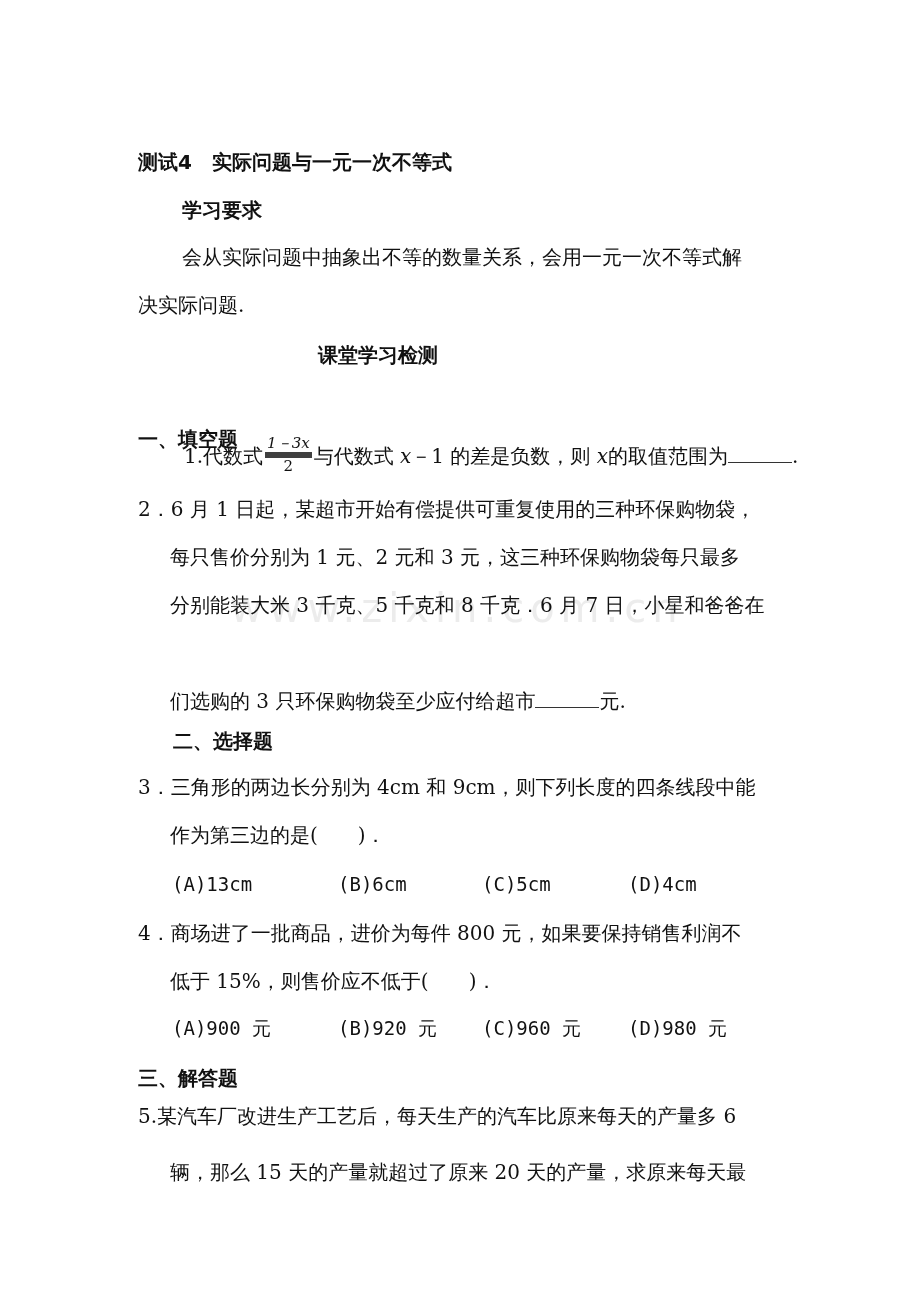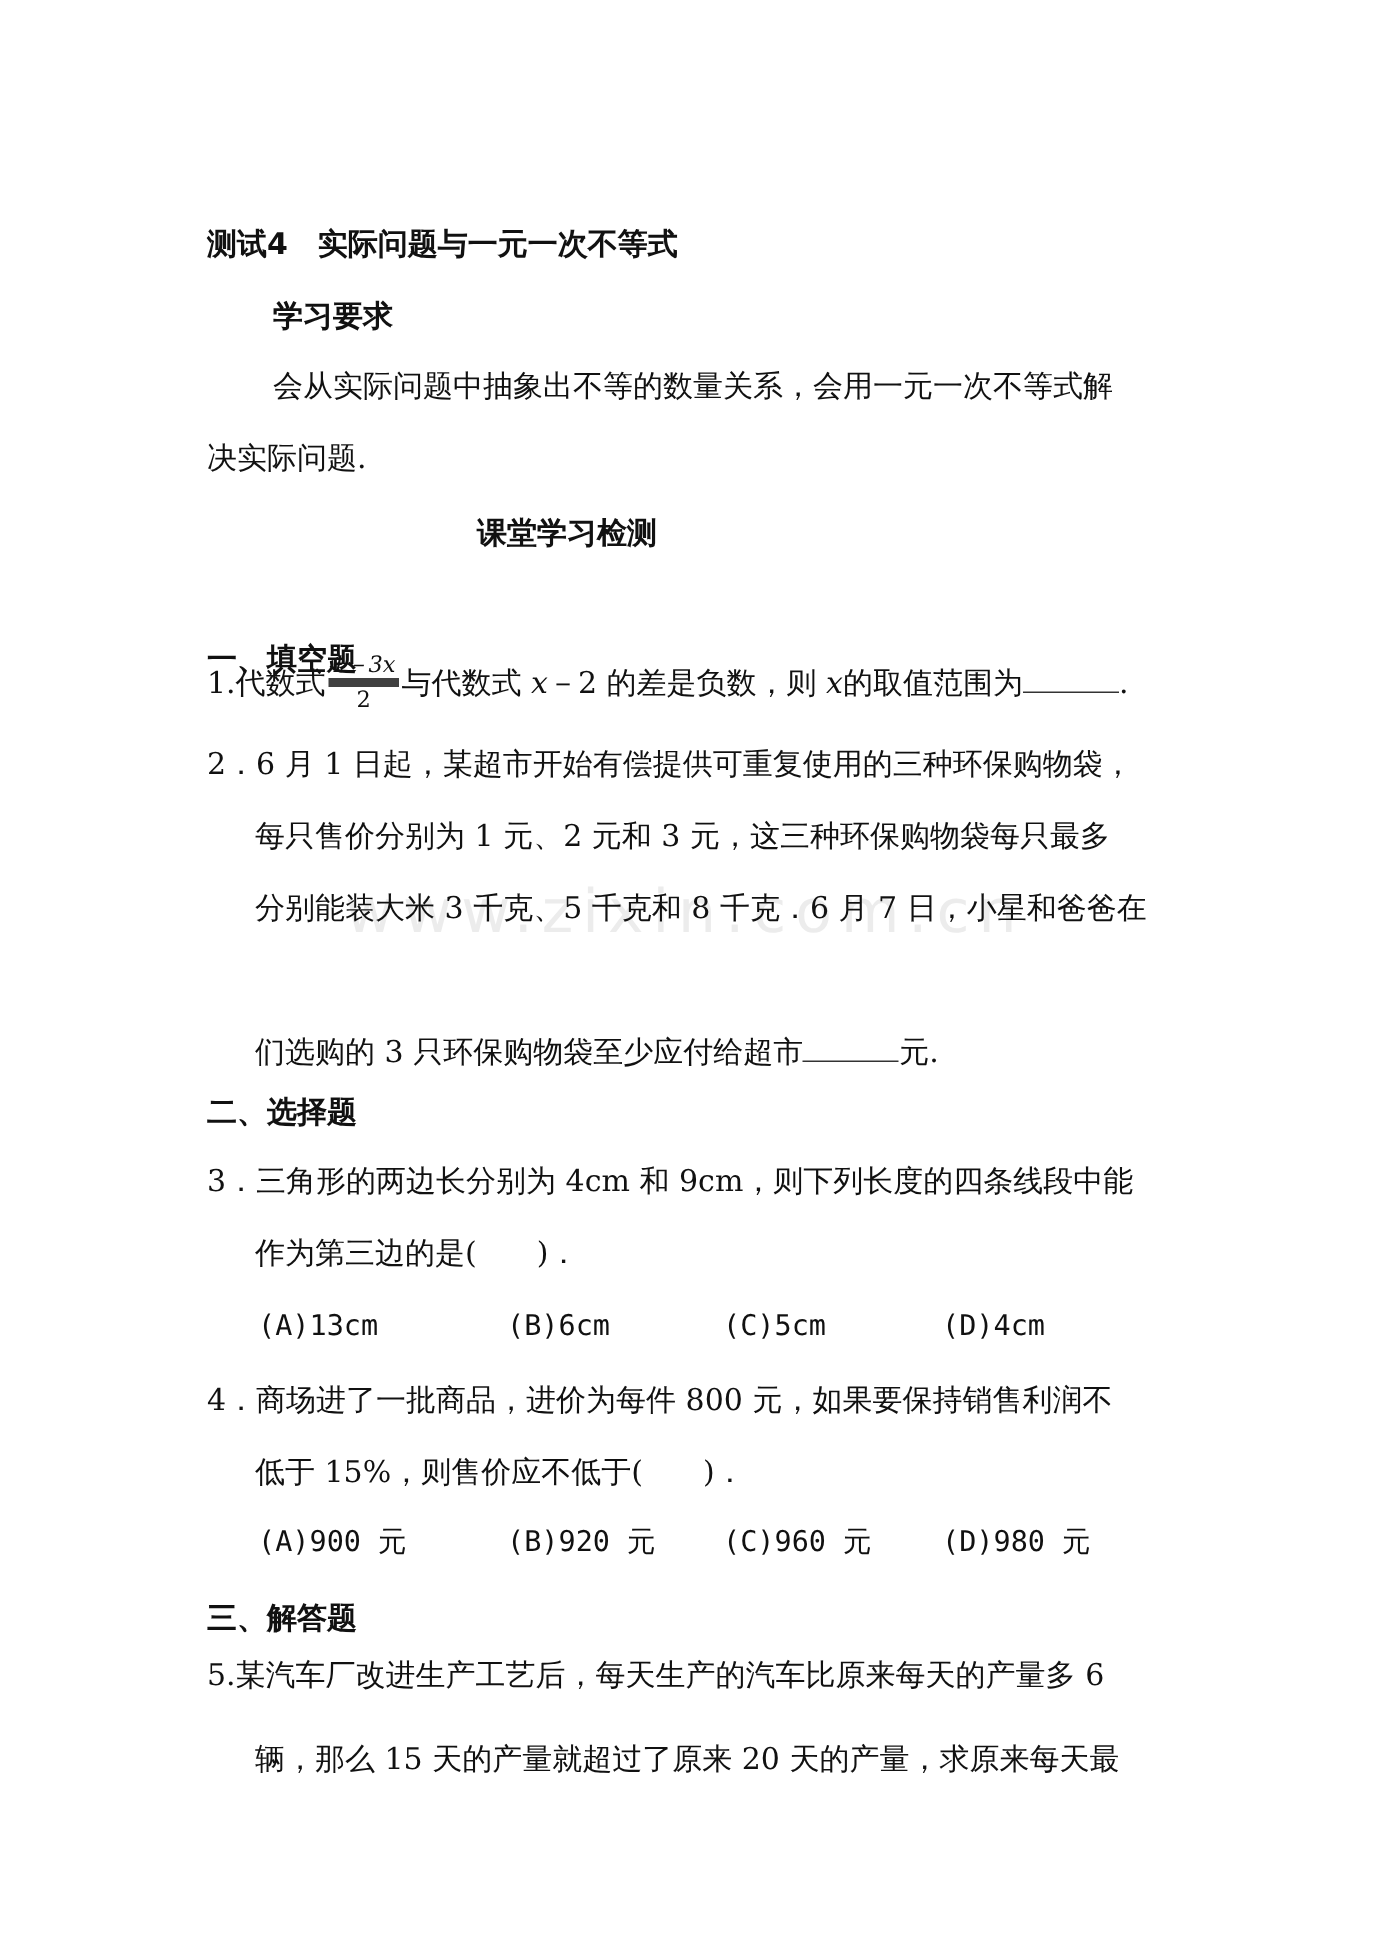--- a/index.html
+++ b/index.html
@@ -42,32 +42,32 @@
 
   <div class="line bold indent1" style="top:198px;">学习要求</div>
 
   <div class="line indent1" style="top:245px;">会从实际问题中抽象出不等的数量关系，会用一元一次不等式解</div>
   <div class="line" style="top:293px;">决实际问题.</div>
 
   <div class="line bold center" style="top:343px;">课堂学习检测</div>
 
   <div class="line bold" style="top:391px;margin-top:36px;">一、填空题</div>
 
-  <div class="line" style="top:437px;">
-    <span>1.代数式</span><span class="frac"><span class="num ital">1－3x</span><span class="den">2</span></span><span>与代数式</span> <span class="ital">x</span><span>－2 的差是负数，则</span> <span class="ital">x</span><span>的取值范围为</span><span class="blank"></span><span>.</span>
+  <div class="line" style="top:437px;margin-left:46px;">
+    <span>1.代数式</span><span class="frac"><span class="num ital">1－3x</span><span class="den">2</span></span><span>与代数式</span> <span class="ital">x</span><span>－1 的差是负数，则</span> <span class="ital">x</span><span>的取值范围为</span><span class="blank"></span><span>.</span>
   </div>
 
   <div class="line" style="top:497px;">2．6 月 1 日起，某超市开始有偿提供可重复使用的三种环保购物袋，</div>
   <div class="line indent2" style="top:545px;">每只售价分别为 1 元、2 元和 3 元，这三种环保购物袋每只最多</div>
   <div class="line indent2" style="top:593px;">分别能装大米 3 千克、5 千克和 8 千克．6 月 7 日，小星和爸爸在</div>
   <div class="line indent2" style="top:689px;text-align:right;">
     <span>们选购的 3 只环保购物袋至少应付给超市</span><span class="blank"></span><span>元.</span>
   </div>
 
-  <div class="line bold" style="top:729px;">二、选择题</div>
+  <div class="line bold" style="top:729px;margin-left:35px;">二、选择题</div>
 
   <div class="line" style="top:775px;">3．三角形的两边长分别为 4cm 和 9cm，则下列长度的四条线段中能</div>
   <div class="line indent2" style="top:823px;">
     <span>作为第三边的是(</span><span class="paren-space"></span><span>)．</span>
   </div>
   <div class="opts" style="top:872px;">
     <span class="opt" style="left:0;">(A)13cm</span>
     <span class="opt" style="left:166px;">(B)6cm</span>
     <span class="opt" style="left:310px;">(C)5cm</span>
     <span class="opt" style="left:456px;">(D)4cm</span>

